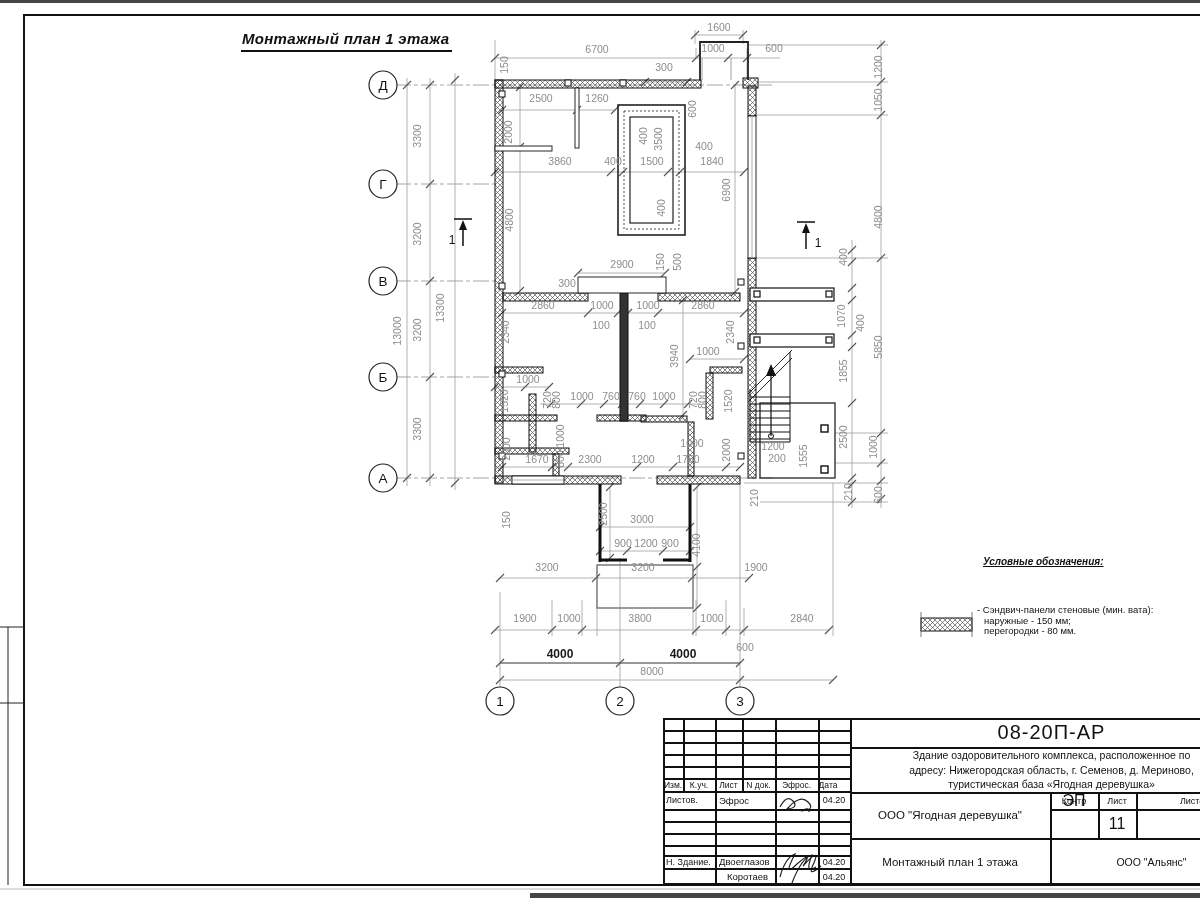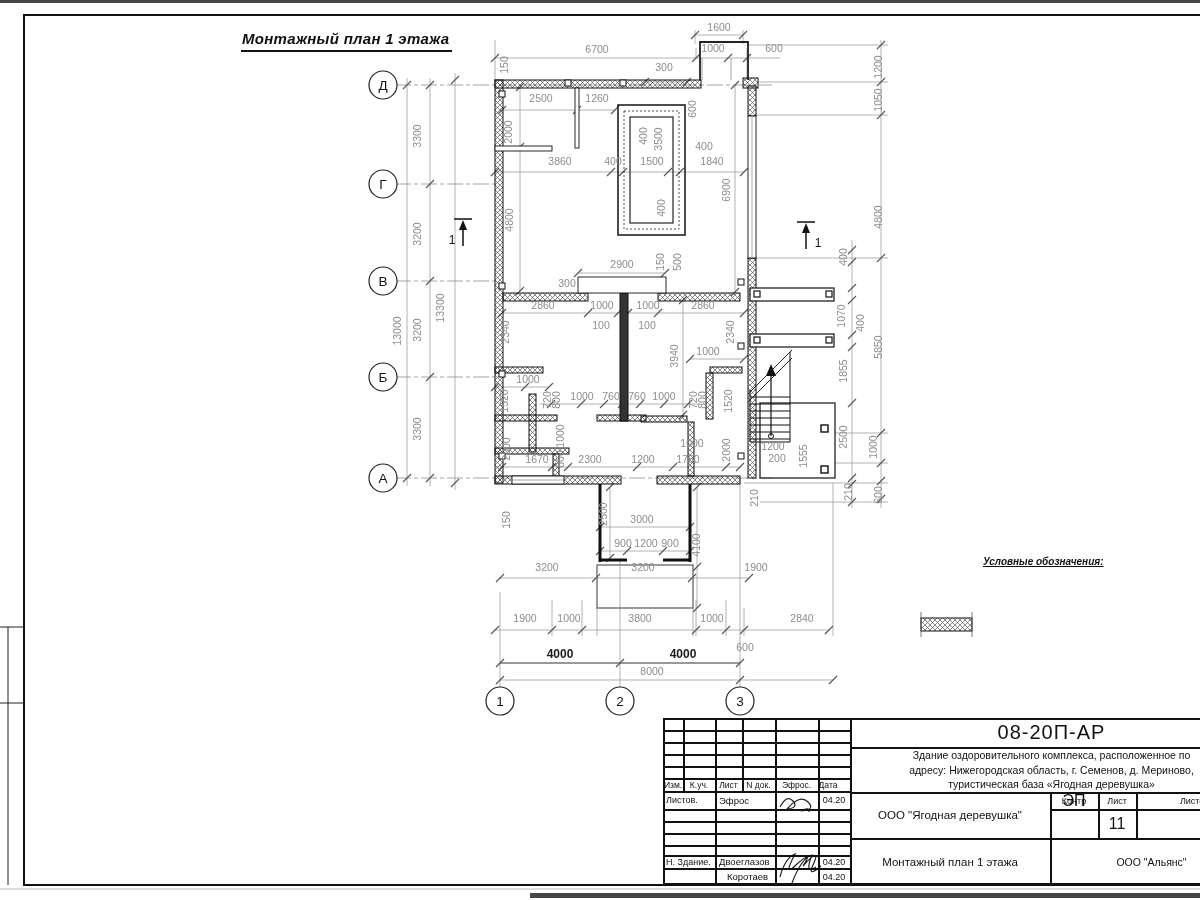--- a/index.html
+++ b/index.html
@@ -270,20 +270,25 @@
       </g>
 
     <rect x="0" y="0" width="1200" height="3" fill="#454545"></rect>
     <path d="M0 889 H1200" stroke="#bbb" stroke-width="1"></path>
     <rect x="530" y="893" width="670" height="5" fill="#454545"></rect>
   </svg>
 
   <div class="heading">Монтажный план 1 этажа</div>
 
   <div class="legend-title">Условные обозначения:</div>
+  <div class="legend-text">
+    <div>- Сэндвич-панели стеновые (мин. вата):</div>
+    <div class="ind">наружные - 150 мм;</div>
+    <div class="ind">перегородки - 80 мм.</div>
+  </div>
 
   <div>
     <div style="position:absolute;left:663px;top:718px;width:590px;height:167px;border:2px solid #111;box-sizing:border-box"></div>
 
     <div class="tb-line" style="left:715px;top:718px;width:1.5px;height:167px"></div>
     <div class="tb-line" style="left:775px;top:718px;width:1.5px;height:167px"></div>
     <div class="tb-line" style="left:818px;top:718px;width:1.5px;height:167px"></div>
     <div class="tb-line" style="left:850px;top:718px;width:2px;height:167px"></div>
     <div class="tb-line" style="left:683px;top:718px;width:1.5px;height:73px"></div>
     <div class="tb-line" style="left:742px;top:718px;width:1.5px;height:73px"></div>

